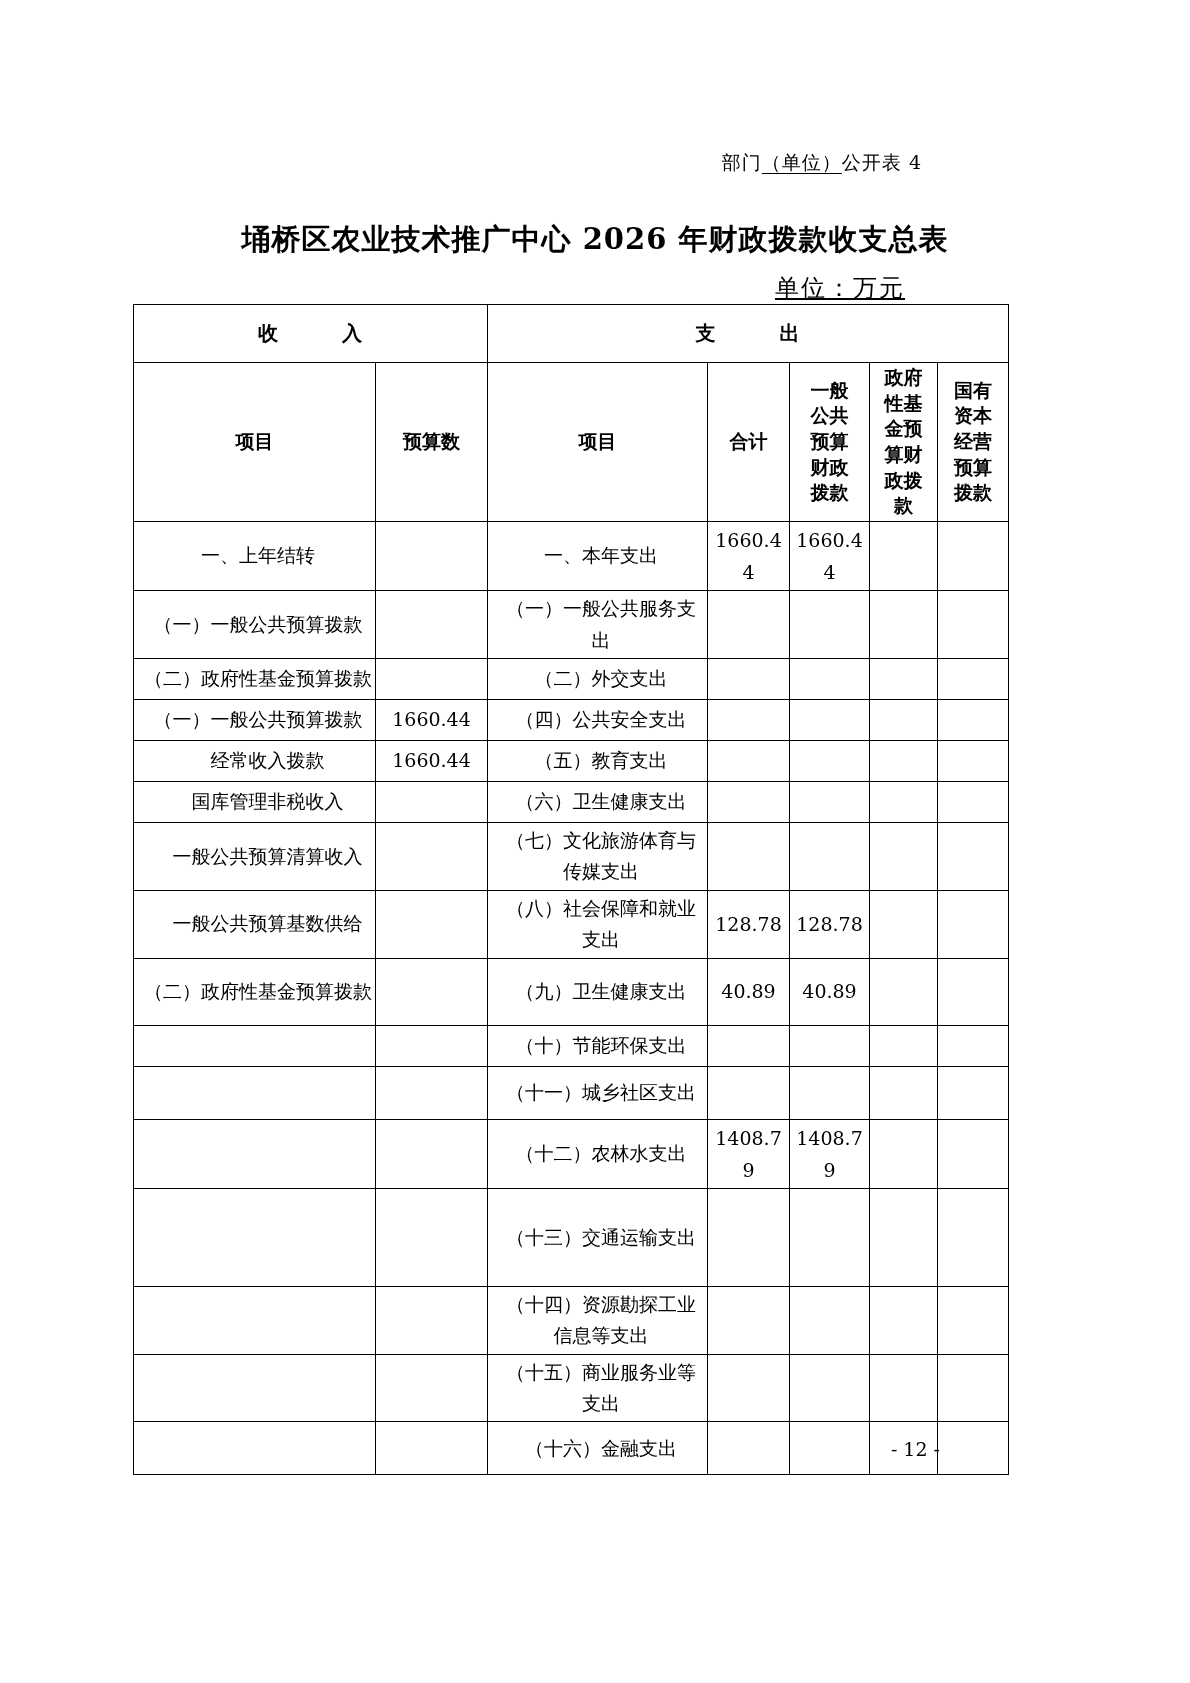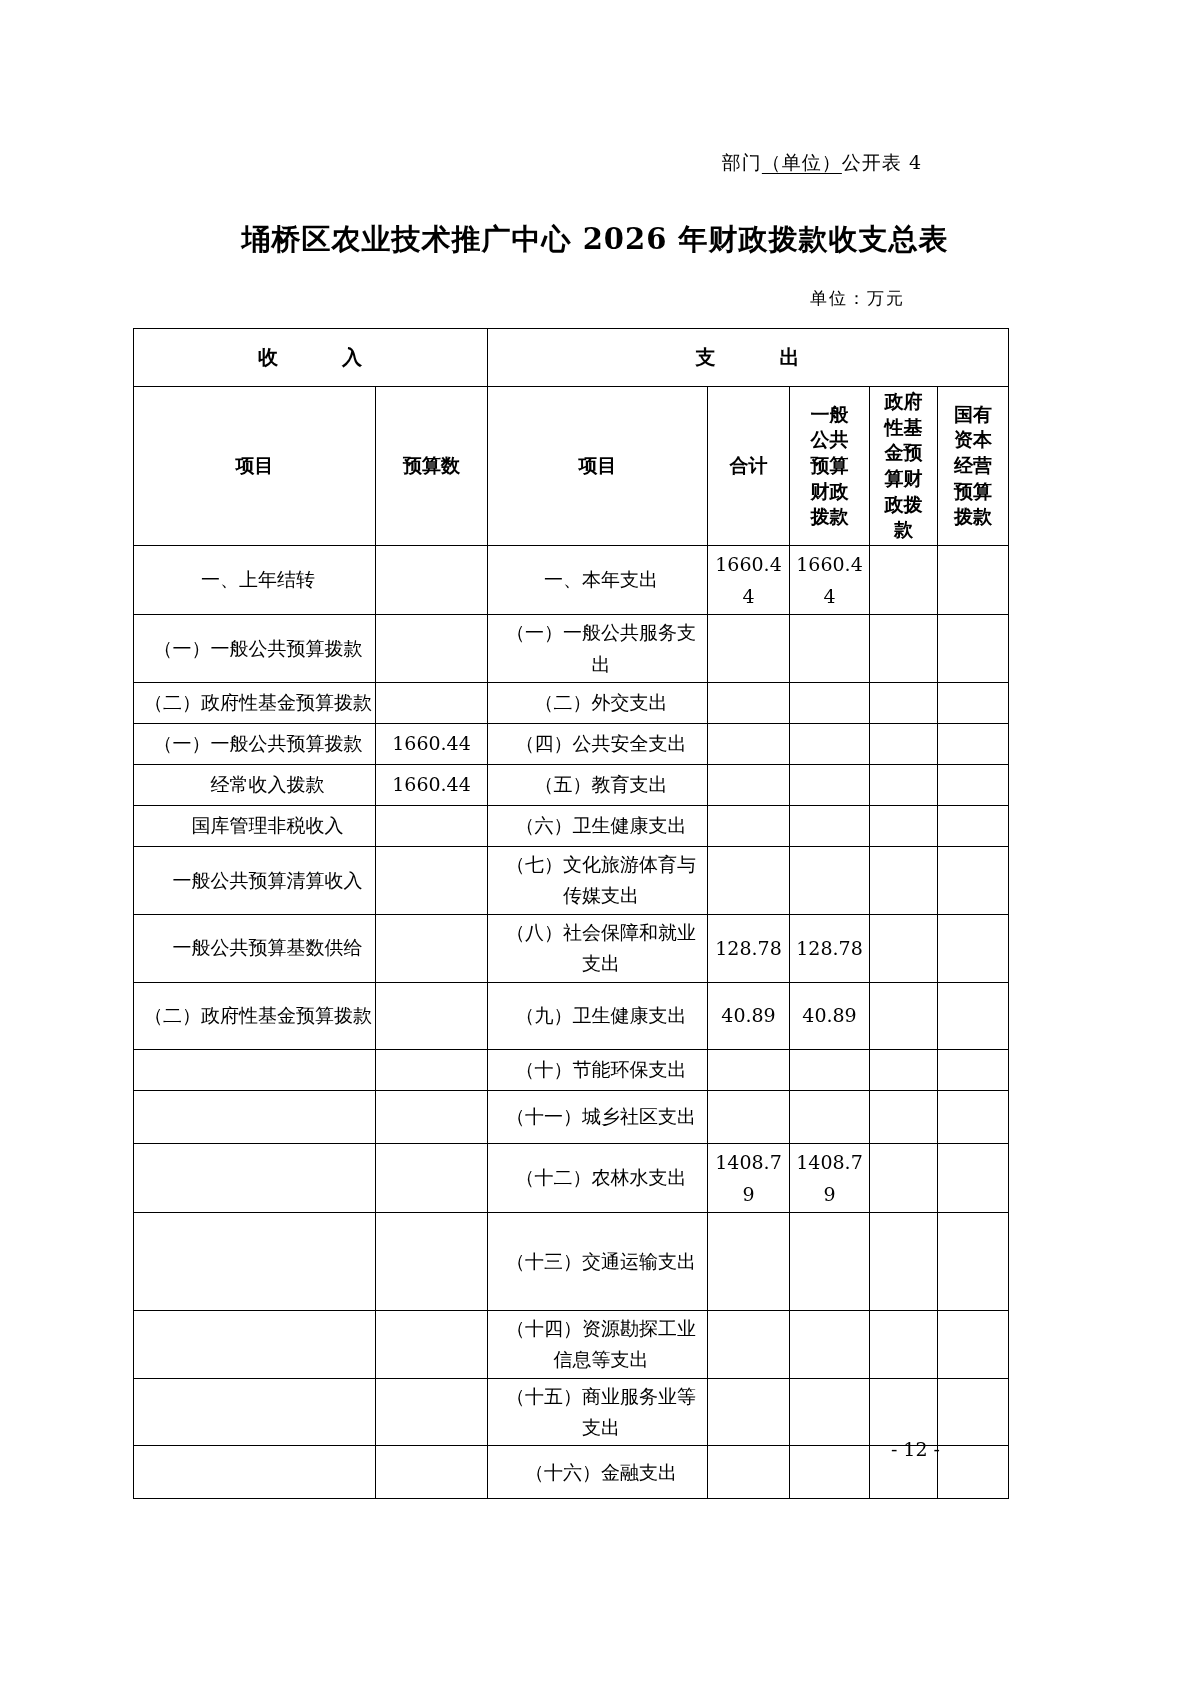--- a/index.html
+++ b/index.html
@@ -12,24 +12,24 @@
   .page { position: relative; width: 1190px; height: 1683px; overflow: hidden; background: #fff; border-radius: 28px; }
 
   .header-note { position: absolute; top: 150px; right: 268px; font-size: 19px; letter-spacing: 1px; }
   .header-note .blank { text-decoration: underline; text-underline-offset: 4px; }
 
   .title {
     position: absolute; top: 204px; left: 0; width: 100%;
     text-align: center; font-size: 29px; font-weight: bold; letter-spacing: 1px; margin-top: 16px;
   }
 
-  .unit-note { position: absolute; top: 287px; right: 285px; font-size: 17px; letter-spacing: 2px; }
+  .unit-note { position: absolute; top: 272px; right: 285px; font-size: 24px; letter-spacing: 2px; text-decoration: underline; }
 
   table.budget {
-    position: absolute; top: 328px; left: 133px; width: 875px;
+    position: absolute; top: 304px; left: 133px; width: 875px;
     border-collapse: collapse; table-layout: fixed;
   }
   table.budget th, table.budget td { border: 1px solid #000; vertical-align: middle; }
 
   thead th { font-weight: bold; font-size: 19px; text-align: center; }
   thead tr.section th { height: 58px; font-size: 20px; letter-spacing: 1px; }
   thead tr.cols th { height: 154px; padding: 2px; }
   thead th.wrap { white-space: pre-line; line-height: 1.35; }
 
   tbody td { font-size: 19px; line-height: 1.65; }

